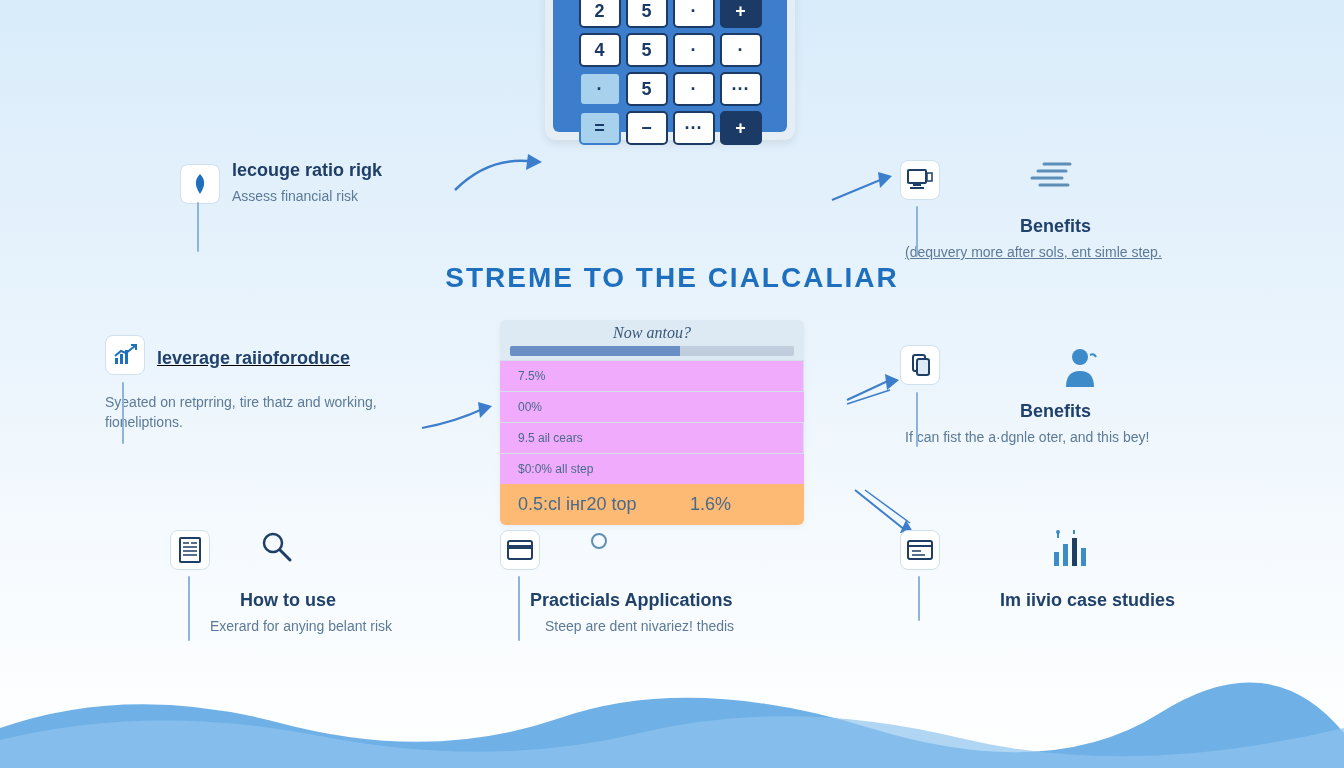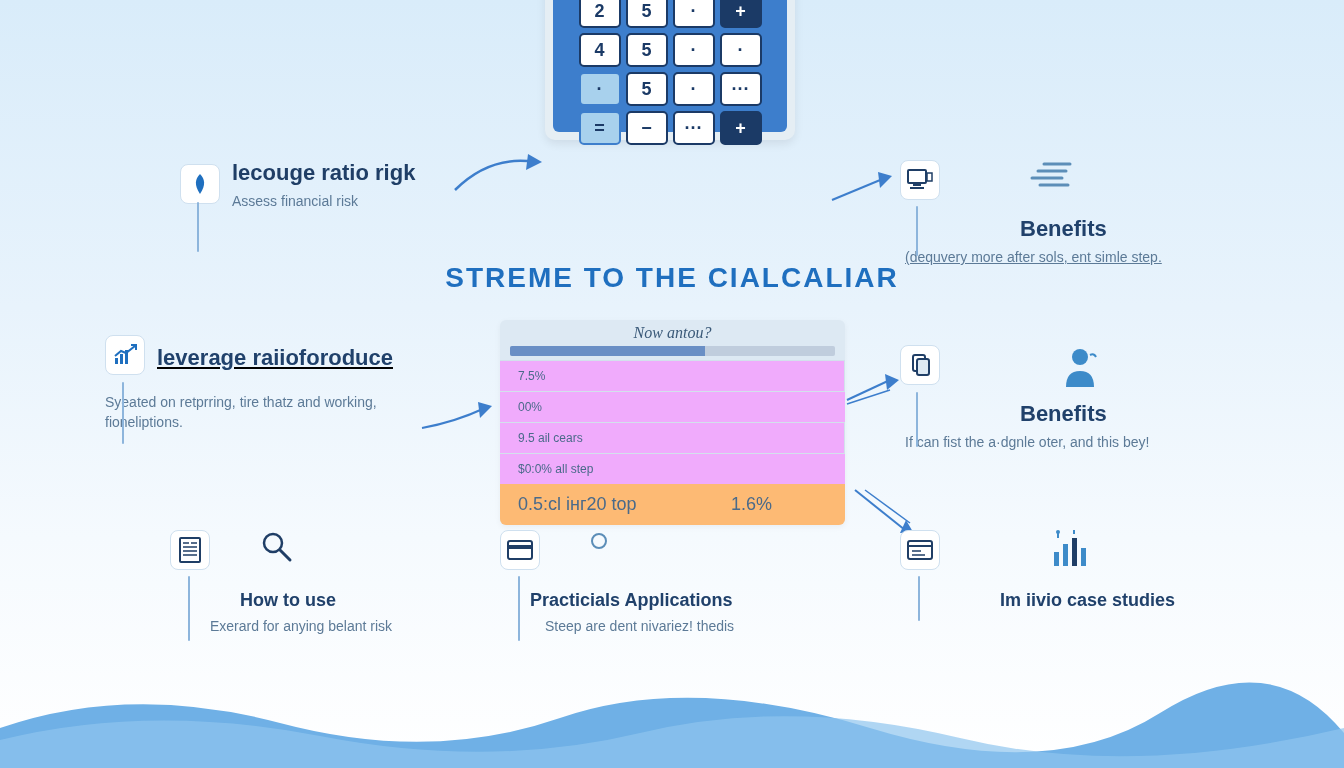--- a/index.html
+++ b/index.html
@@ -58,21 +58,21 @@
     height: 40px;
     background: #fff;
     border: 1px solid #cfe0ef;
     border-radius: 8px;
     display: flex;
     align-items: center;
     justify-content: center;
     margin-bottom: 6px;
   }
   .title {
-    font-size: 22px;
+    font-size: 18px;
     font-weight: 700;
     color: #20416b;
     margin-bottom: 6px;
   }
   .subtitle {
     font-size: 14px;
     color: #5c7a97;
     line-height: 1.4;
     max-width: 300px;
   }
@@ -102,21 +102,21 @@
   }
 
   .block-leverage { top: 335px; left: 105px; width: 330px; }
   .block-leverage .row-inline { margin-bottom: 12px; text-decoration: underline; }
   .block-leverage .title { margin-bottom: 0; }
 
   .table {
     position: absolute;
     top: 320px;
     left: 500px;
-    width: 345px;
+    width: 304px;
     background: #dde9f3;
     border-radius: 6px;
     box-shadow: 0 2px 6px rgba(0,0,0,0.05);
     overflow: hidden;
   }
   .table-header {
     text-align: center;
     font-style: italic;
     font-family: Georgia, serif;
     font-size: 16px;

